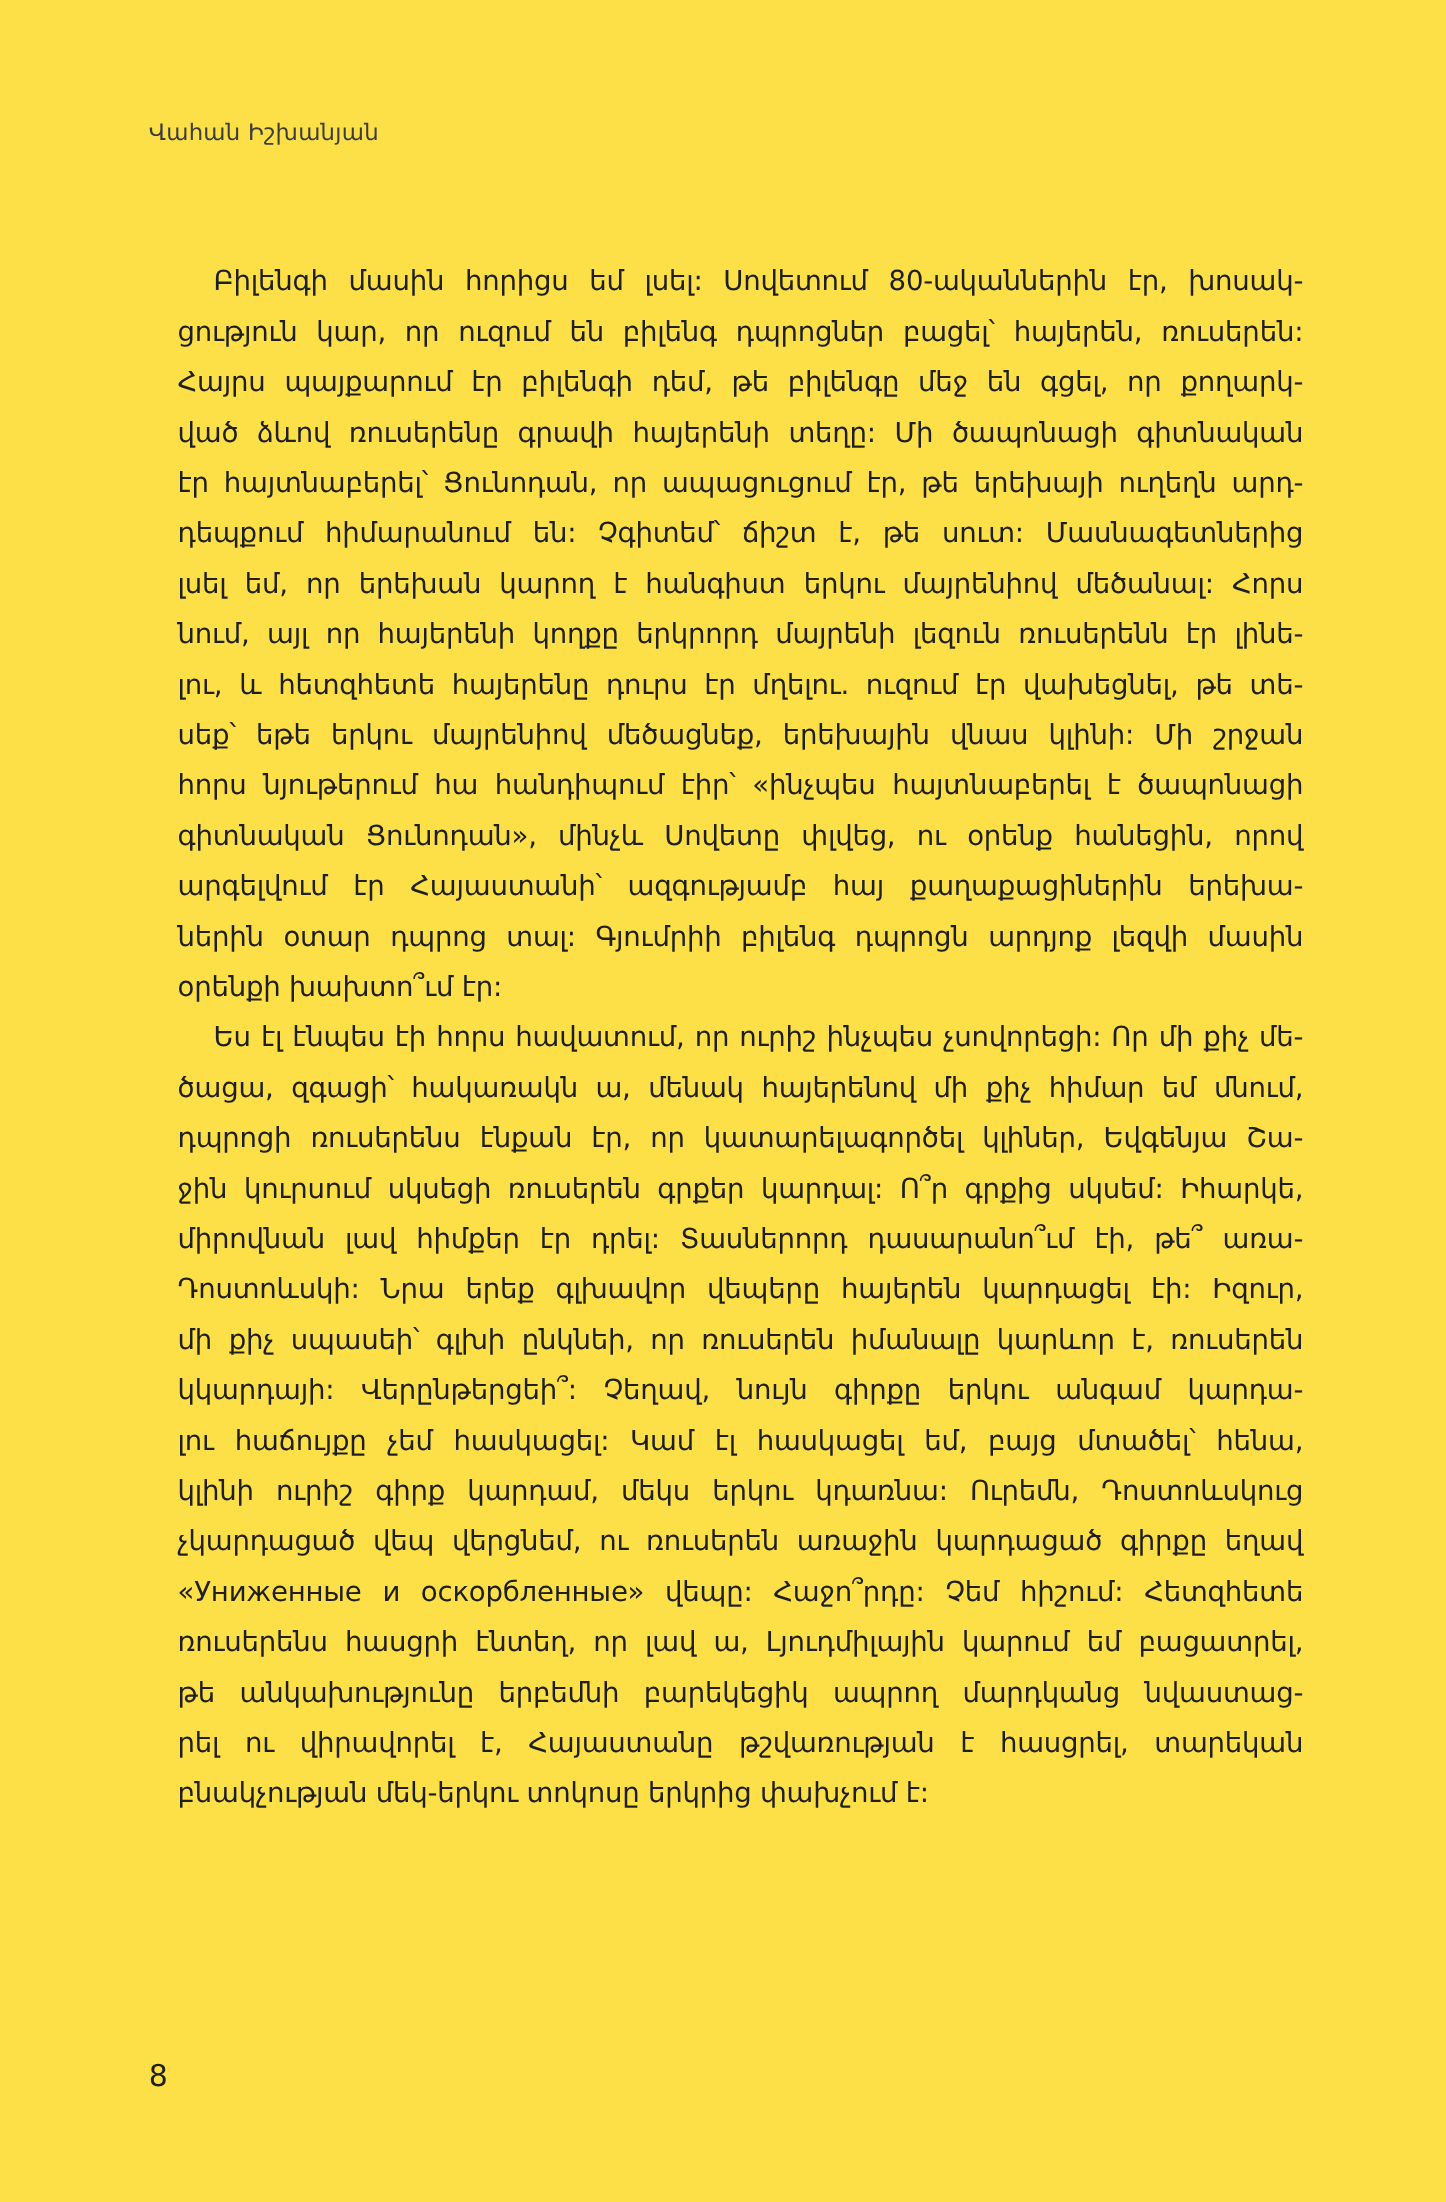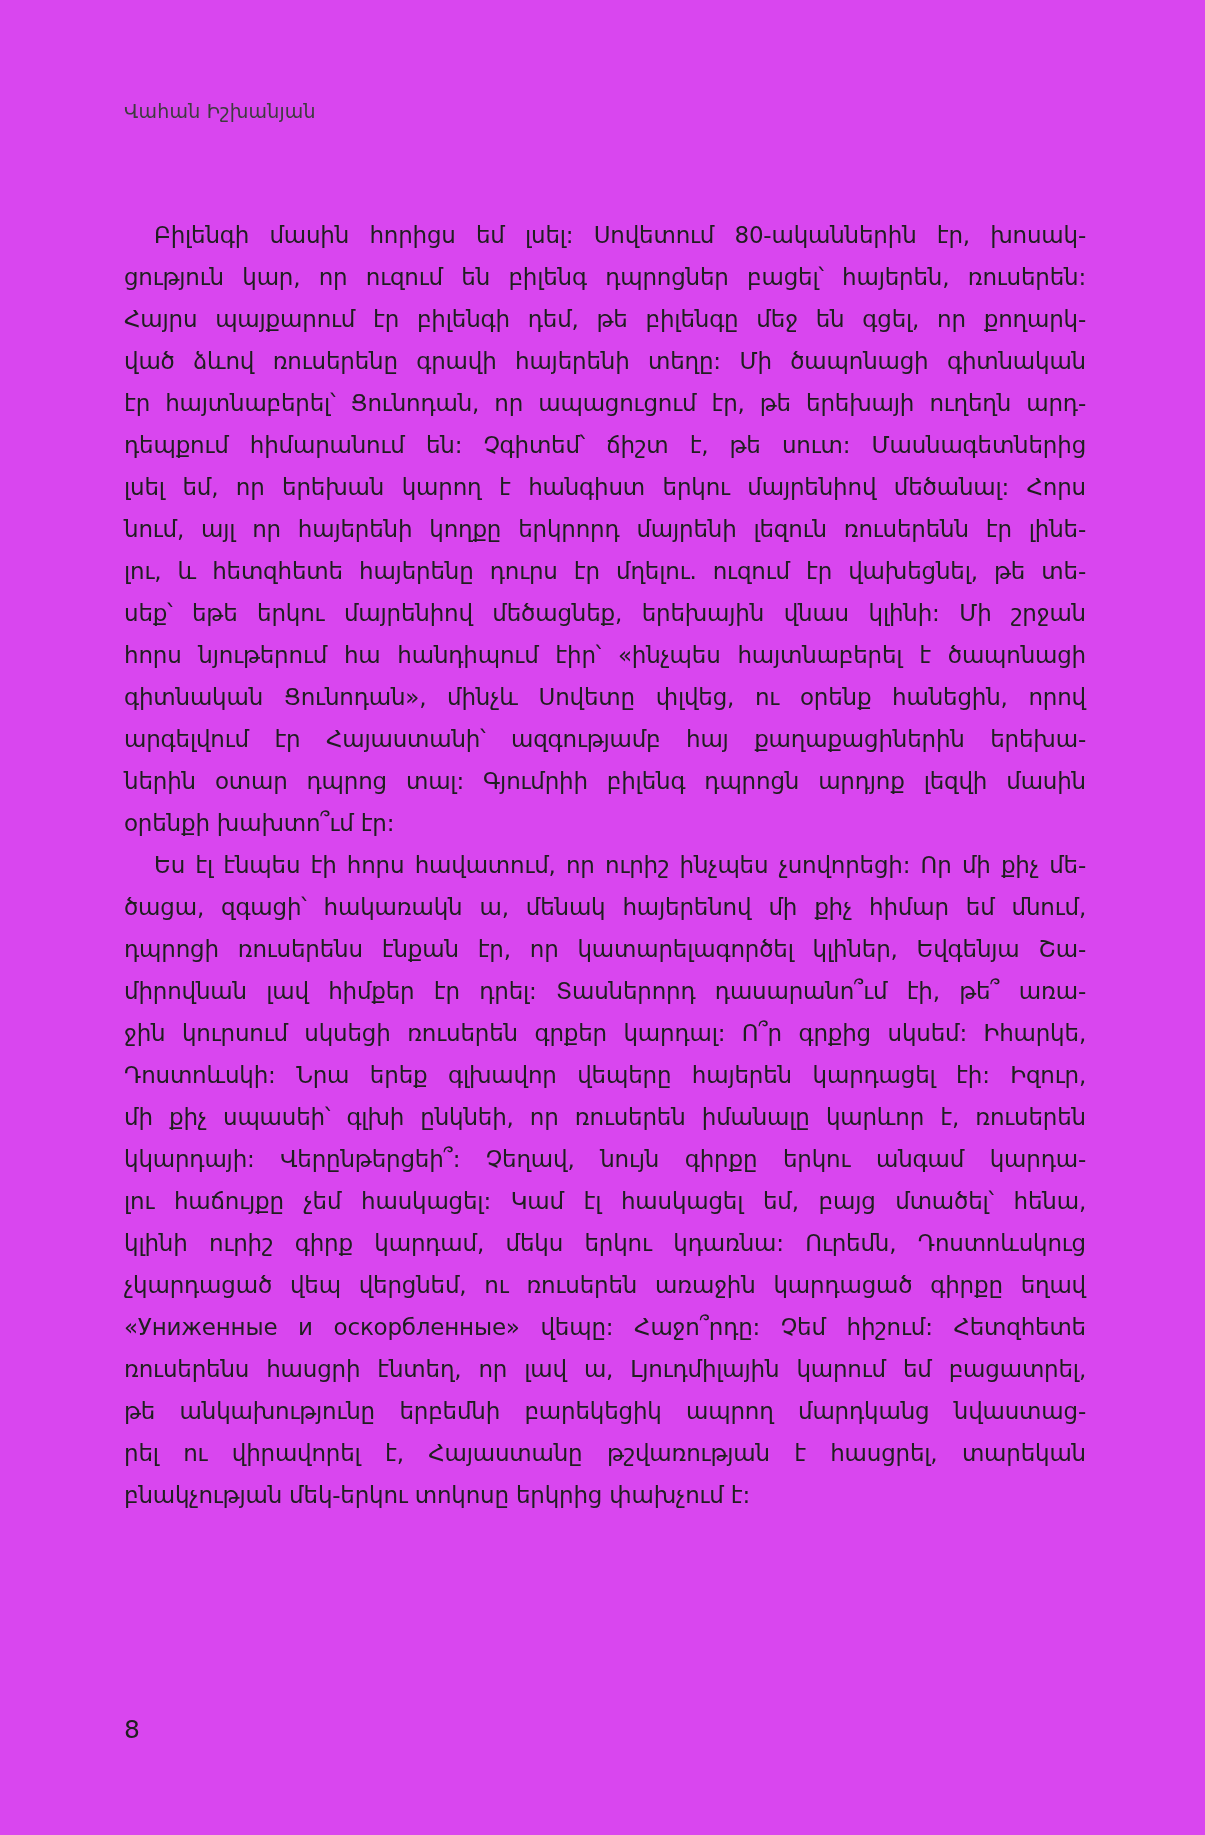--- a/index.html
+++ b/index.html
@@ -11,21 +11,21 @@
     width: 1205px;
     height: 1835px;
     background: #ffffff;
     font-family: "DejaVu Sans", sans-serif;
     color: #1f1f1f;
     overflow: hidden;
   }
   .page {
     position: absolute;
     inset: 0;
-    background: #d946ef;
+    background: #fde047;
   }
   .author-header {
     position: absolute;
     left: 124px;
     top: 99px;
     font-size: 19px;
     line-height: 24px;
     color: #3d3d3d;
     letter-spacing: 0.2px;
   }
@@ -38,20 +38,21 @@
     line-height: 42px;
     color: #1f1f1f;
     letter-spacing: -0.2px;
   }
   .line {
     text-align: justify;
     text-align-last: justify;
     height: 42px;
     overflow: visible;
     white-space: nowrap;
+    margin-left: 24px;
   }
   .line.justified {
     white-space: normal;
   }
   .line.last {
     text-align-last: left;
   }
   .line.indent {
     text-indent: 30px;
   }
@@ -82,22 +83,22 @@
       <div class="line justified">լու, և հետզհետե հայերենը դուրս էր մղելու. ուզում էր վախեցնել, թե տե-</div>
       <div class="line justified">սեք՝ եթե երկու մայրենիով մեծացնեք, երեխային վնաս կլինի: Մի շրջան</div>
       <div class="line justified">հորս նյութերում հա հանդիպում էիր՝ «ինչպես հայտնաբերել է ծապոնացի</div>
       <div class="line justified">գիտնական Ցունոդան», մինչև Սովետը փլվեց, ու օրենք հանեցին, որով</div>
       <div class="line justified">արգելվում էր Հայաստանի՝ ազգությամբ հայ քաղաքացիներին երեխա-</div>
       <div class="line justified">ներին օտար դպրոց տալ: Գյումրիի բիլենգ դպրոցն արդյոք լեզվի մասին</div>
       <div class="line last">օրենքի խախտո՞ւմ էր:</div>
       <div class="line justified indent">Ես էլ էնպես էի հորս հավատում, որ ուրիշ ինչպես չսովորեցի: Որ մի քիչ մե-</div>
       <div class="line justified">ծացա, զգացի՝ հակառակն ա, մենակ հայերենով մի քիչ հիմար եմ մնում,</div>
       <div class="line justified">դպրոցի ռուսերենս էնքան էր, որ կատարելագործել կլիներ, Եվգենյա Շա-</div>
+      <div class="line justified">ջին կուրսում սկսեցի ռուսերեն գրքեր կարդալ: Ո՞ր գրքից սկսեմ: Իհարկե,</div>
       <div class="line justified">միրովնան լավ հիմքեր էր դրել: Տասներորդ դասարանո՞ւմ էի, թե՞ առա-</div>
-      <div class="line justified">ջին կուրսում սկսեցի ռուսերեն գրքեր կարդալ: Ո՞ր գրքից սկսեմ: Իհարկե,</div>
       <div class="line justified">Դոստոևսկի: Նրա երեք գլխավոր վեպերը հայերեն կարդացել էի: Իզուր,</div>
       <div class="line justified">մի քիչ սպասեի՝ գլխի ընկնեի, որ ռուսերեն իմանալը կարևոր է, ռուսերեն</div>
       <div class="line justified">կկարդայի: Վերընթերցեի՞: Չեղավ, նույն գիրքը երկու անգամ կարդա-</div>
       <div class="line justified">լու հաճույքը չեմ հասկացել: Կամ էլ հասկացել եմ, բայց մտածել՝ հենա,</div>
       <div class="line justified">կլինի ուրիշ գիրք կարդամ, մեկս երկու կդառնա: Ուրեմն, Դոստոևսկուց</div>
       <div class="line justified">չկարդացած վեպ վերցնեմ, ու ռուսերեն առաջին կարդացած գիրքը եղավ</div>
       <div class="line justified">«Униженные и оскорбленные» վեպը: Հաջո՞րդը: Չեմ հիշում: Հետզհետե</div>
       <div class="line justified">ռուսերենս հասցրի էնտեղ, որ լավ ա, Լյուդմիլային կարում եմ բացատրել,</div>
       <div class="line justified">թե անկախությունը երբեմնի բարեկեցիկ ապրող մարդկանց նվաստաց-</div>
       <div class="line justified">րել ու վիրավորել է, Հայաստանը թշվառության է հասցրել, տարեկան</div>

